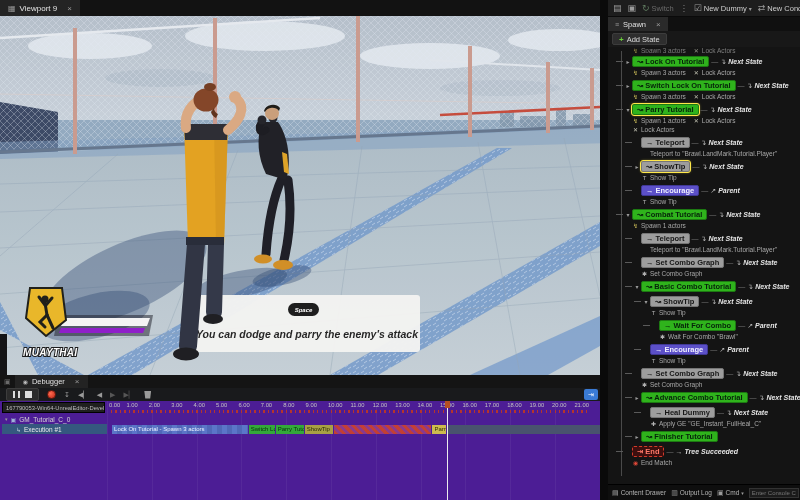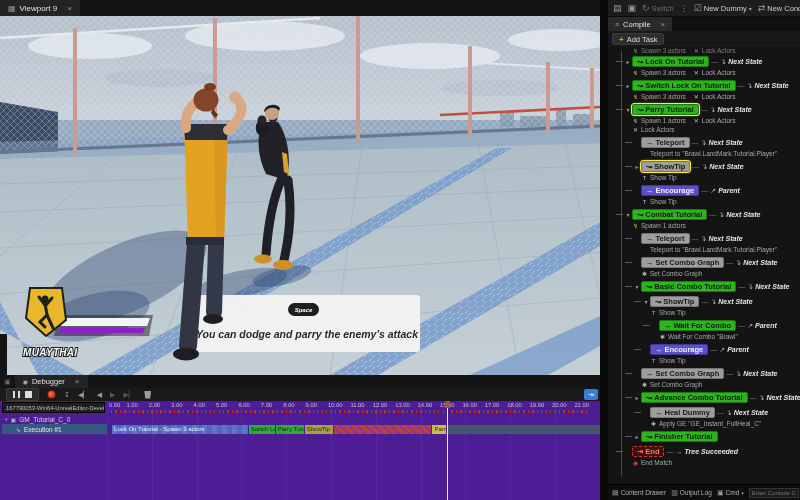--- a/index.html
+++ b/index.html
@@ -277,29 +277,29 @@
     <span class="tb-item">
       <span class="ico">⇄</span>
       <span>New Condition</span>
 
     </span>
   </div>
 
   <div class="rp-tabbar">
     <div class="rp-tab">
       <span class="tabicon">≡</span>
-      <span>Compile</span>
+      <span>Spawn</span>
       <span class="tab-close">×</span>
     </div>
   </div>
 
   <div class="addstate-row">
     <div class="addstate-btn">
       <span class="plus">+</span>
-      <span>Add Task</span>
+      <span>Add State</span>
     </div>
   </div>
 
   <div class="tree">
       <div class="detail clipped" style="padding-left: 24px;">
         <span class="dicon di-spawn">↯</span>
         <span class="dtext">Spawn 3 actors</span>
         <span class="dicon di-lock">✕</span>
         <span class="dtext">Lock Actors</span>
       </div>

